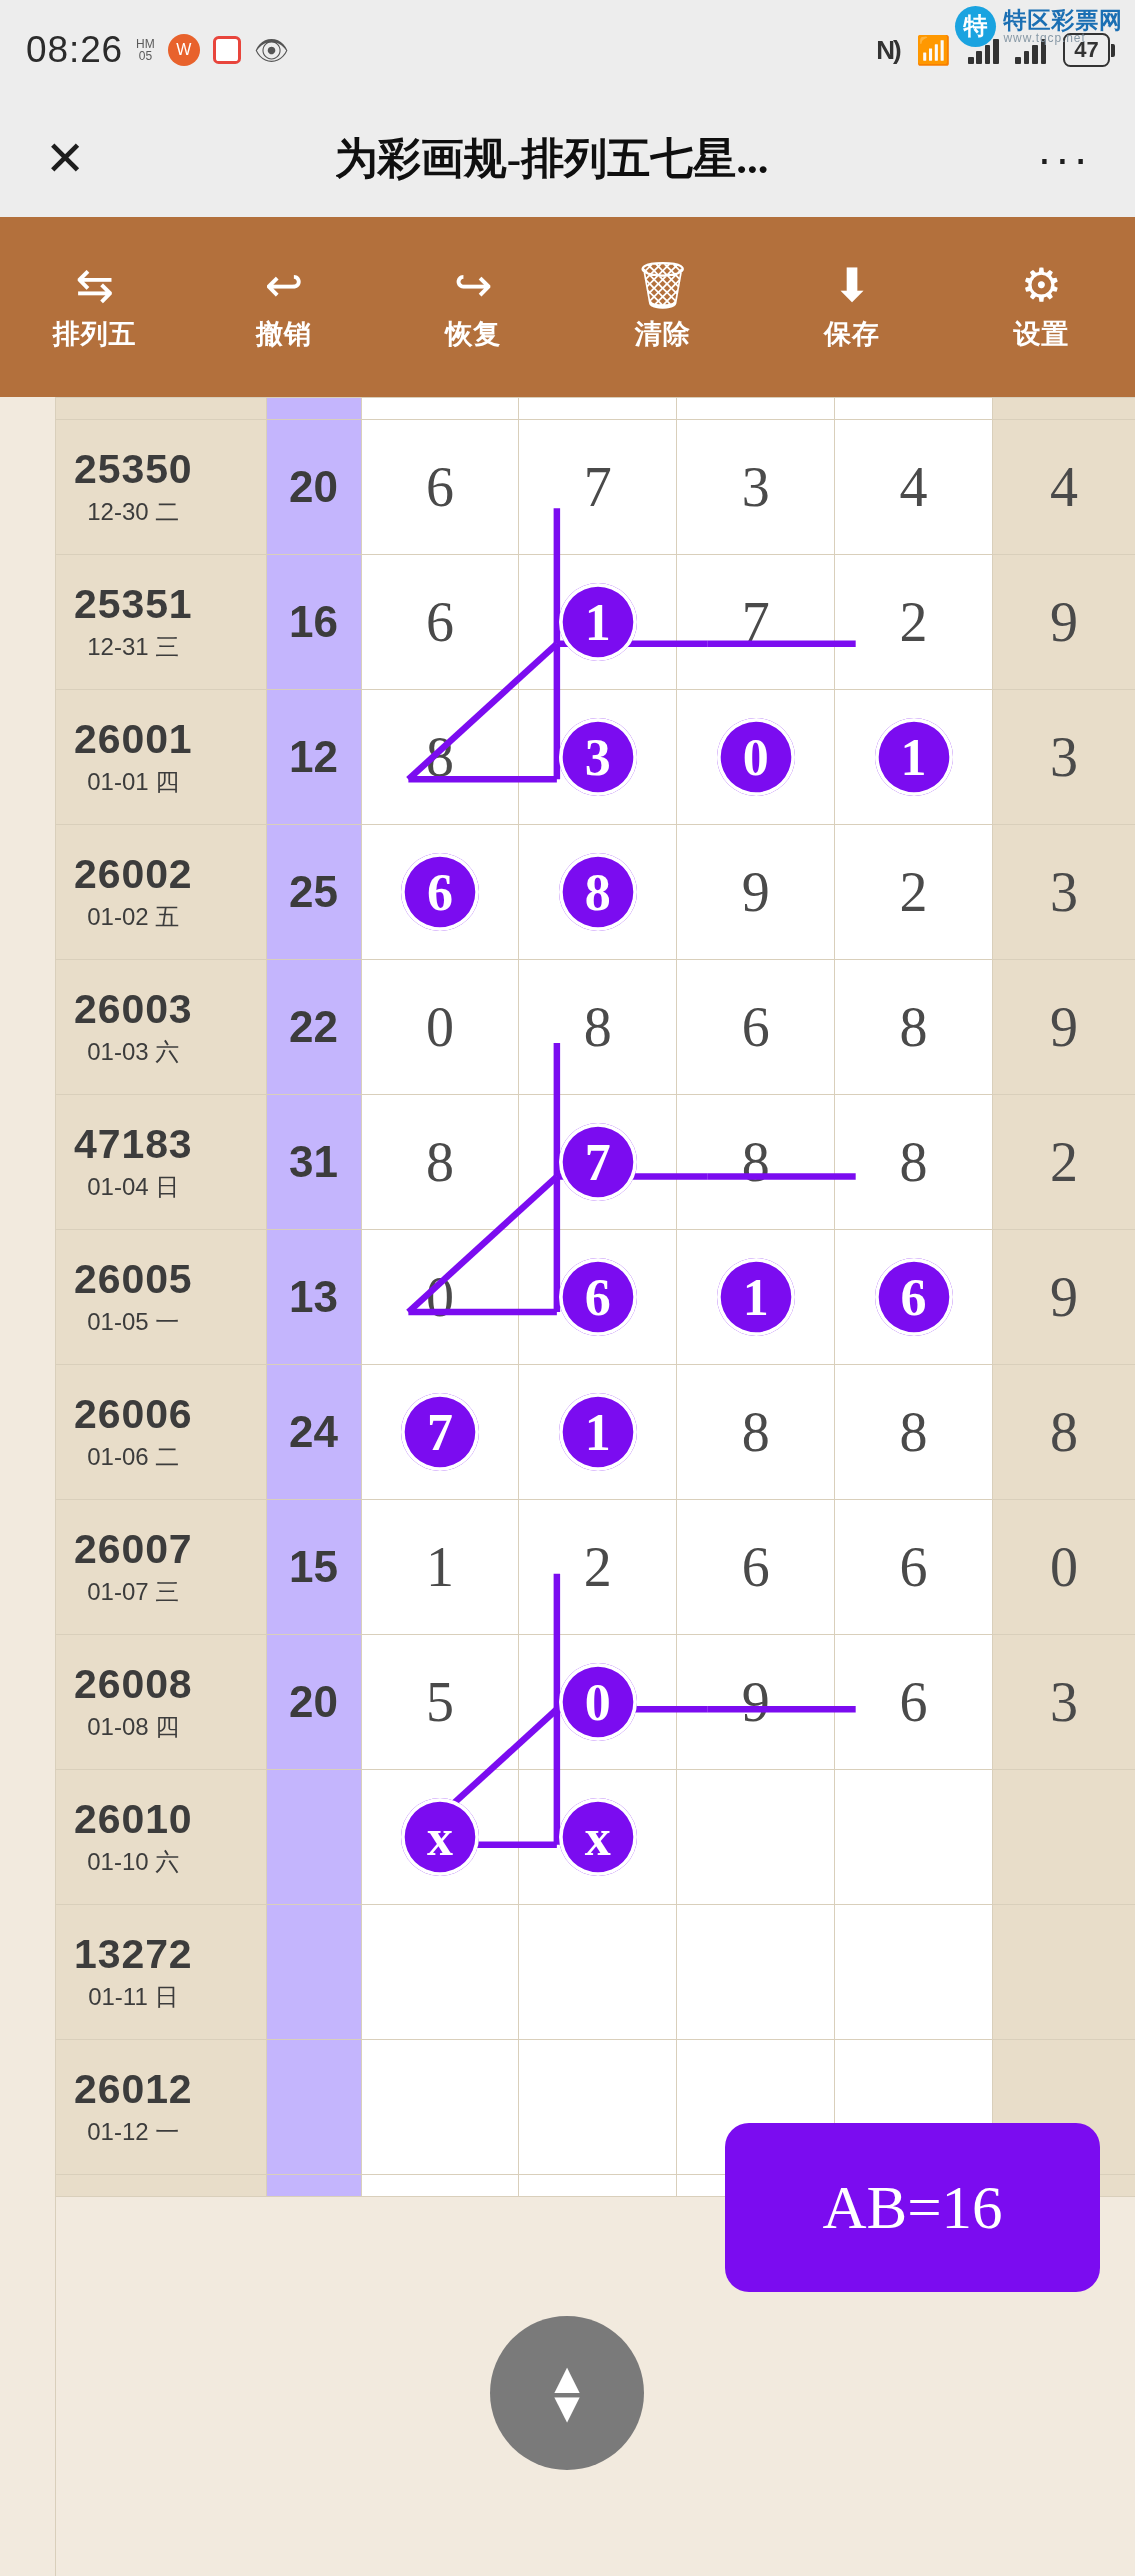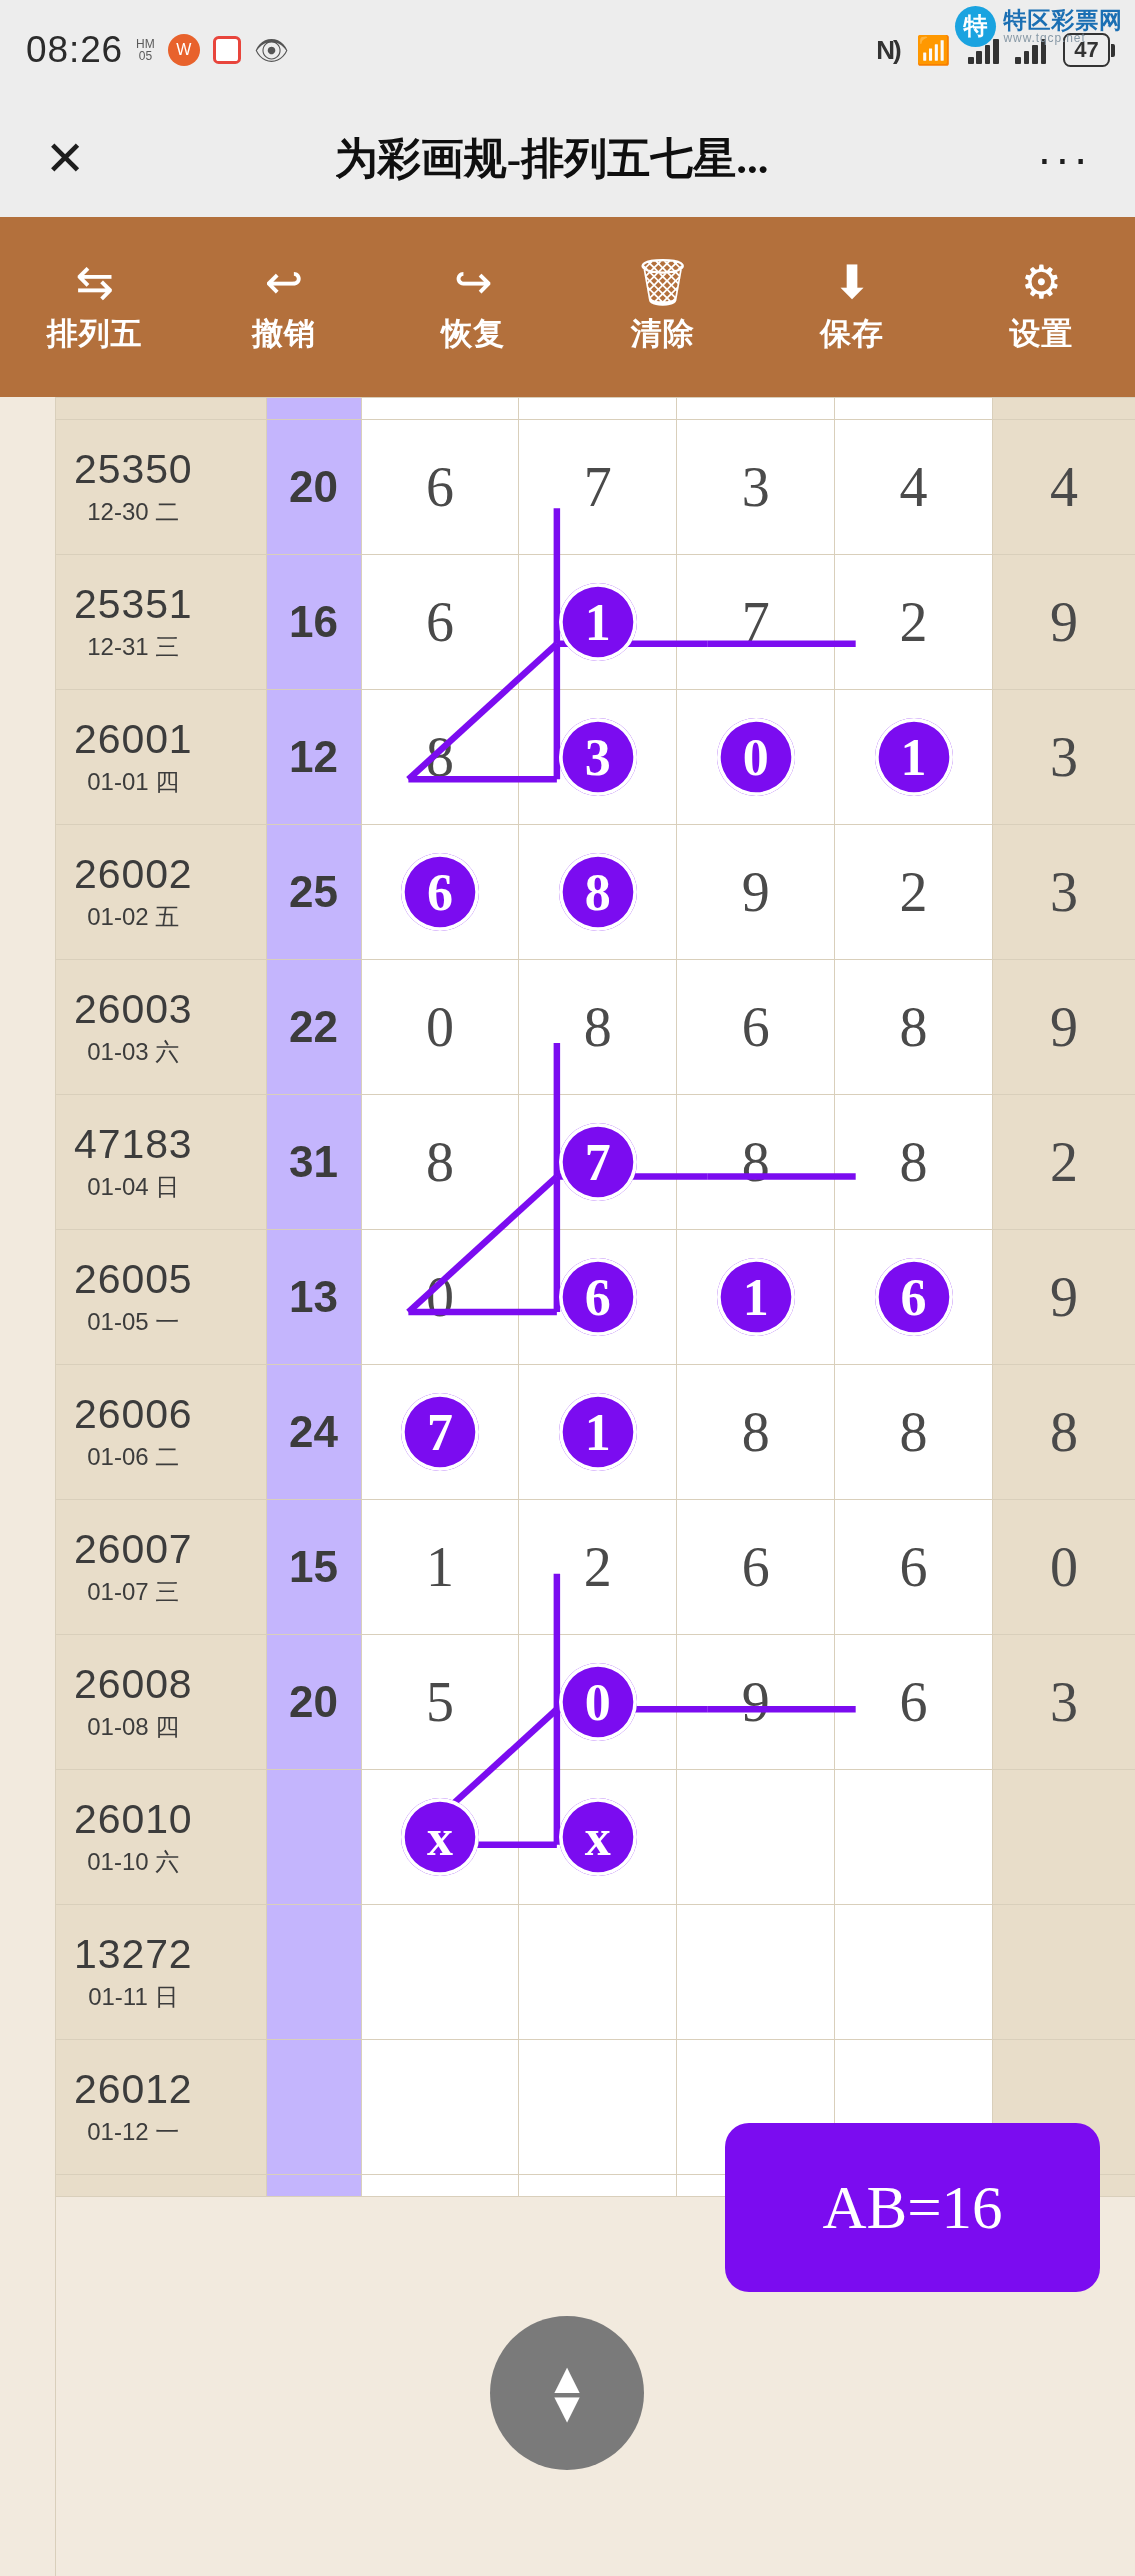--- a/index.html
+++ b/index.html
@@ -106,21 +106,21 @@
     display: flex;
   }
   .tb-item {
     flex: 1;
     display: flex; flex-direction: column;
     align-items: center; justify-content: center;
     gap: 7.4px;
     color: #ffffff;
   }
   .tb-ico { font-size: 46px; line-height: 1; }
-  .tb-lbl { font-size: 31px; font-weight: 600; letter-spacing: 0.9px;}
+  .tb-lbl { font-size: 27px; font-weight: 600; letter-spacing: 0.9px;}
 
   
   .tablewrap {
     position: absolute;
     top: 397px; left: 0;
     width: 1136px;
     height: 2179px;
     background: #f2eade;
     overflow: hidden;
   }
@@ -140,21 +140,21 @@
     vertical-align: middle;
   }
   
   table.grid tr.partial td { height: 22px; border-bottom: 0.9px solid #d9cfbb;}
 
   td.issue {
     background: #e8ddc9;
     text-align: center;
     padding: 3.7px 0;
   }
-  .issue-no { font-size: 41px; color: #3c3c3c; font-weight: 400; letter-spacing: 0.9px;}
+  .issue-no { font-size: 41px; color: #3c3c3c; font-weight: 700; letter-spacing: 0.9px;}
   .issue-dt { font-size: 24px; color: #3c3c3c; margin-top: 3.7px; }
 
   td.val {
     background: #c4b5fd;
     text-align: center;
     font-size: 44px;
     color: #3c3c3c;
     font-weight: 600;
   }
   td.d {

